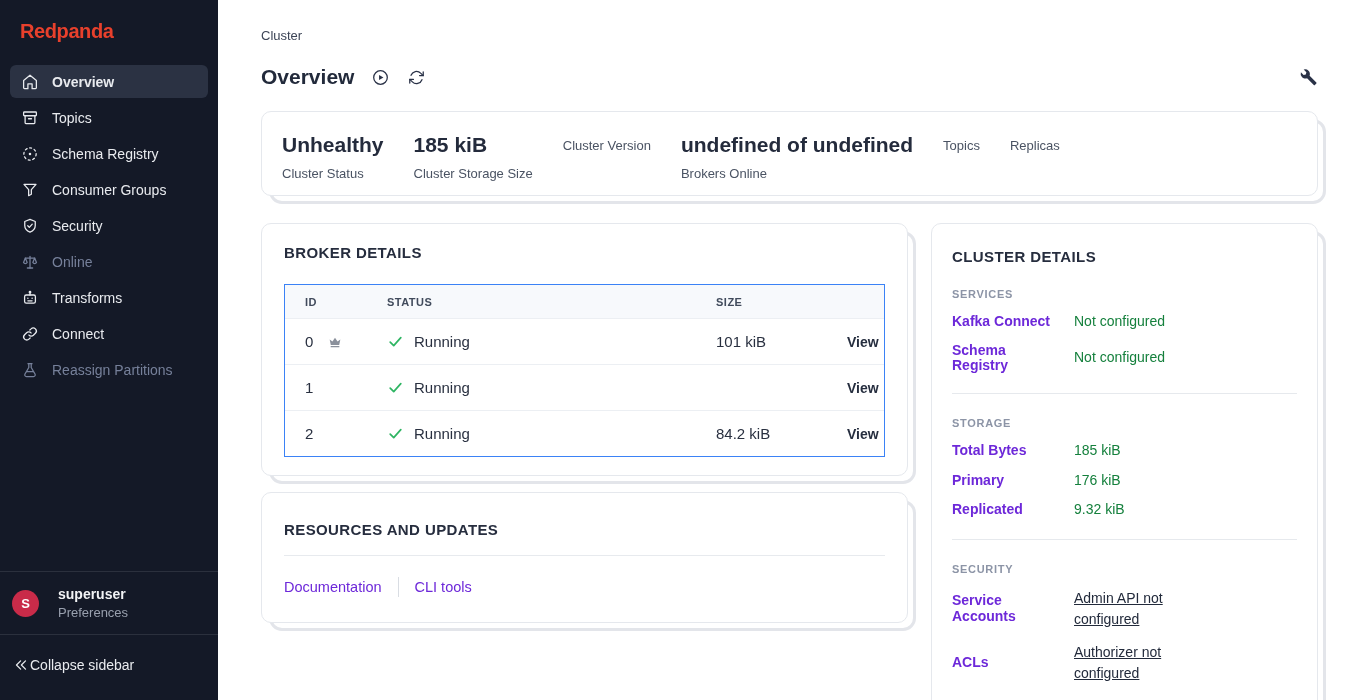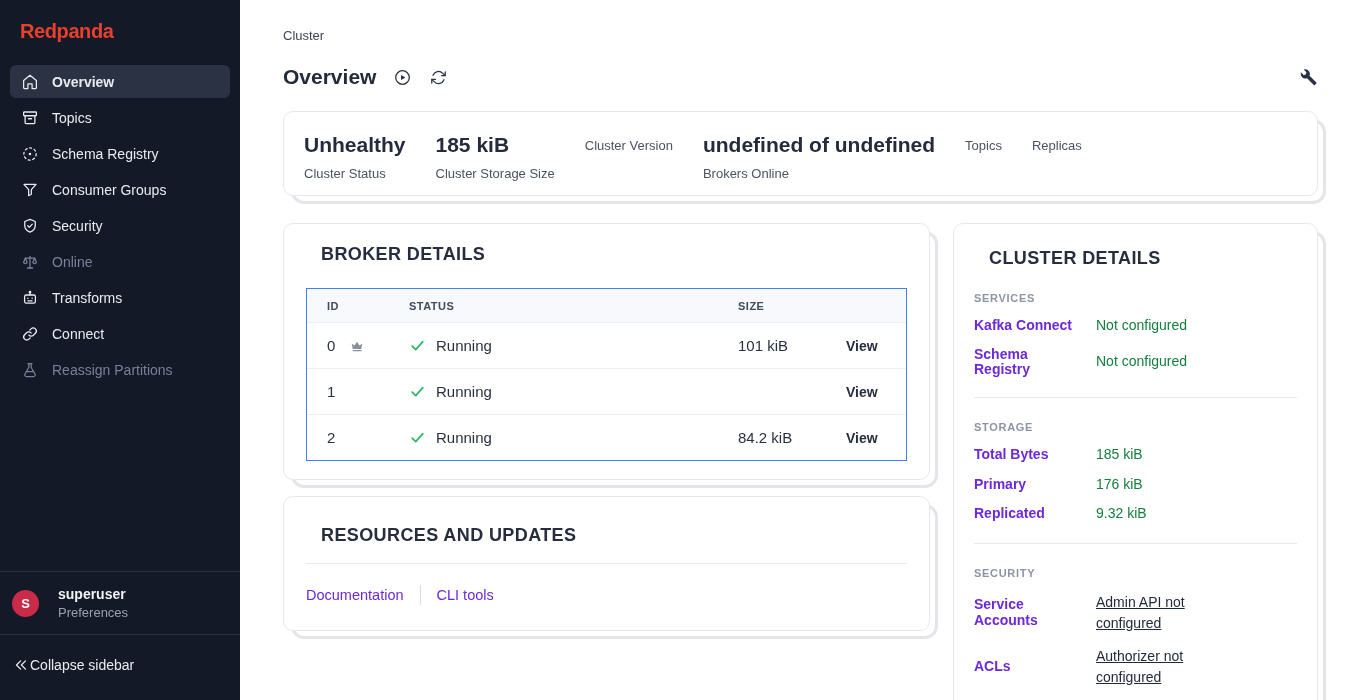--- a/index.html
+++ b/index.html
@@ -7,21 +7,21 @@
   body {
     display: flex;
     font-family: "Liberation Sans", sans-serif;
     background: #ffffff;
     color: #252B3B;
   }
   svg { display: block; }
   .ic { width: 18px; height: 18px; stroke: currentColor; fill: none; stroke-width: 1.7; stroke-linecap: round; stroke-linejoin: round; }
 
   
-  .sidebar { width: 240px; flex-shrink: 0; background: #141927; color: #E9EBEF; display: flex; flex-direction: column; }
+  .sidebar { width: 218px; flex-shrink: 0; background: #141927; color: #E9EBEF; display: flex; flex-direction: column; }
   .logo { padding: 20px 20px 16px; font-size: 20px; font-weight: bold; color: #E8402C; letter-spacing: -0.4px; }
   .nav { flex: 1; padding: 6px 10px 0; }
   .nav-item { display: flex; align-items: center; gap: 13px; height: 33px; padding: 0 11px; border-radius: 6px; font-size: 14px; margin-bottom: 3px; cursor: pointer; color: #E9EBEF; }
   .nav-item.active { background: #2B3243; font-weight: 700; }
   .nav-item.disabled { color: #76809A; cursor: default; }
   .nav-icon { flex-shrink: 0; display: flex; }
   .sb-divider { height: 1px; background: rgba(255,255,255,0.10); }
   .user-row { display: flex; align-items: center; gap: 19px; padding: 14px 12px; cursor: pointer; }
   .avatar { width: 27px; height: 27px; border-radius: 50%; background: #C92B49; color: #fff; font-size: 13px; font-weight: 700; display: flex; align-items: center; justify-content: center; flex-shrink: 0; }
   .user-name { font-size: 14px; font-weight: 700; color: #F2F3F5; }
@@ -42,32 +42,32 @@
 
   .stats-card { margin-top: 22px; padding: 19px 20px 14px; display: flex; gap: 30px; align-items: flex-start; }
   .stat-value { font-size: 21px; font-weight: 600; color: #242B3C; line-height: 28px; white-space: nowrap; }
   .stat-value:empty { display: none; }
   .stat-label { font-size: 13px; color: #4A5363; margin-top: 7px; white-space: nowrap; }
 
   .columns { display: flex; gap: 23px; margin-top: 27px; align-items: flex-start; }
   .col-left { width: 647px; flex-shrink: 0; }
   .col-right { flex: 1; min-width: 0; }
 
-  .panel-title { font-size: 18px; font-weight: 700; letter-spacing: 0.4px; color: #262D3E; margin-left: 15px; }
+  .panel-title { font-size: 15px; font-weight: 700; letter-spacing: 0.4px; color: #262D3E; }
 
   .broker-card { padding: 20px 22px 18px; }
   .table { margin-top: 23px; border: 1px solid #3b82f6; display: grid; grid-template-columns: 82px 1fr 108px 80px; }
   .th { background: #F7F9FC; font-size: 11px; font-weight: 700; letter-spacing: 0.5px; color: #414B5C; padding: 11px 0 10px 20px; }
   .td { padding: 14px 0 14px 20px; font-size: 15px; color: #293040; border-top: 1px solid #ECEFF3; display: flex; align-items: center; }
   .td-status { gap: 10px; }
   .check { color: #2FB563; }
   .check .ic { width: 17px; height: 17px; stroke-width: 2.4; }
   .crown { color: #8B919C; margin-left: 14px; display: flex; }
   .crown svg { width: 16px; height: 16px; }
-  .view-link { font-size: 14px; font-weight: 700; color: #262E3F; cursor: pointer; }
+  .view-link { font-size: 14px; font-weight: 700; color: #262E3F; cursor: pointer; margin-left: 23px; }
 
   .resources-card { margin-top: 16px; padding: 28px 22px 25px; }
   .res-divider { height: 1px; background: #E7EAEE; margin-top: 17px; }
   .res-links { display: flex; align-items: center; margin-top: 21px; font-size: 14.5px; color: #6d28d9; }
   .res-link { cursor: pointer; }
   .res-sep { width: 1px; height: 20px; background: #D9DDE3; margin: 0 16px; }
 
   .details-card { padding: 24px 20px; min-height: 500px; }
   .sec-heading { font-size: 11px; font-weight: 700; letter-spacing: 0.7px; color: #8C94A6; margin: 23px 0 13px; }
   .detail-row { display: grid; grid-template-columns: 105px 1fr; gap: 17px; align-items: center; margin-bottom: 12px; }

